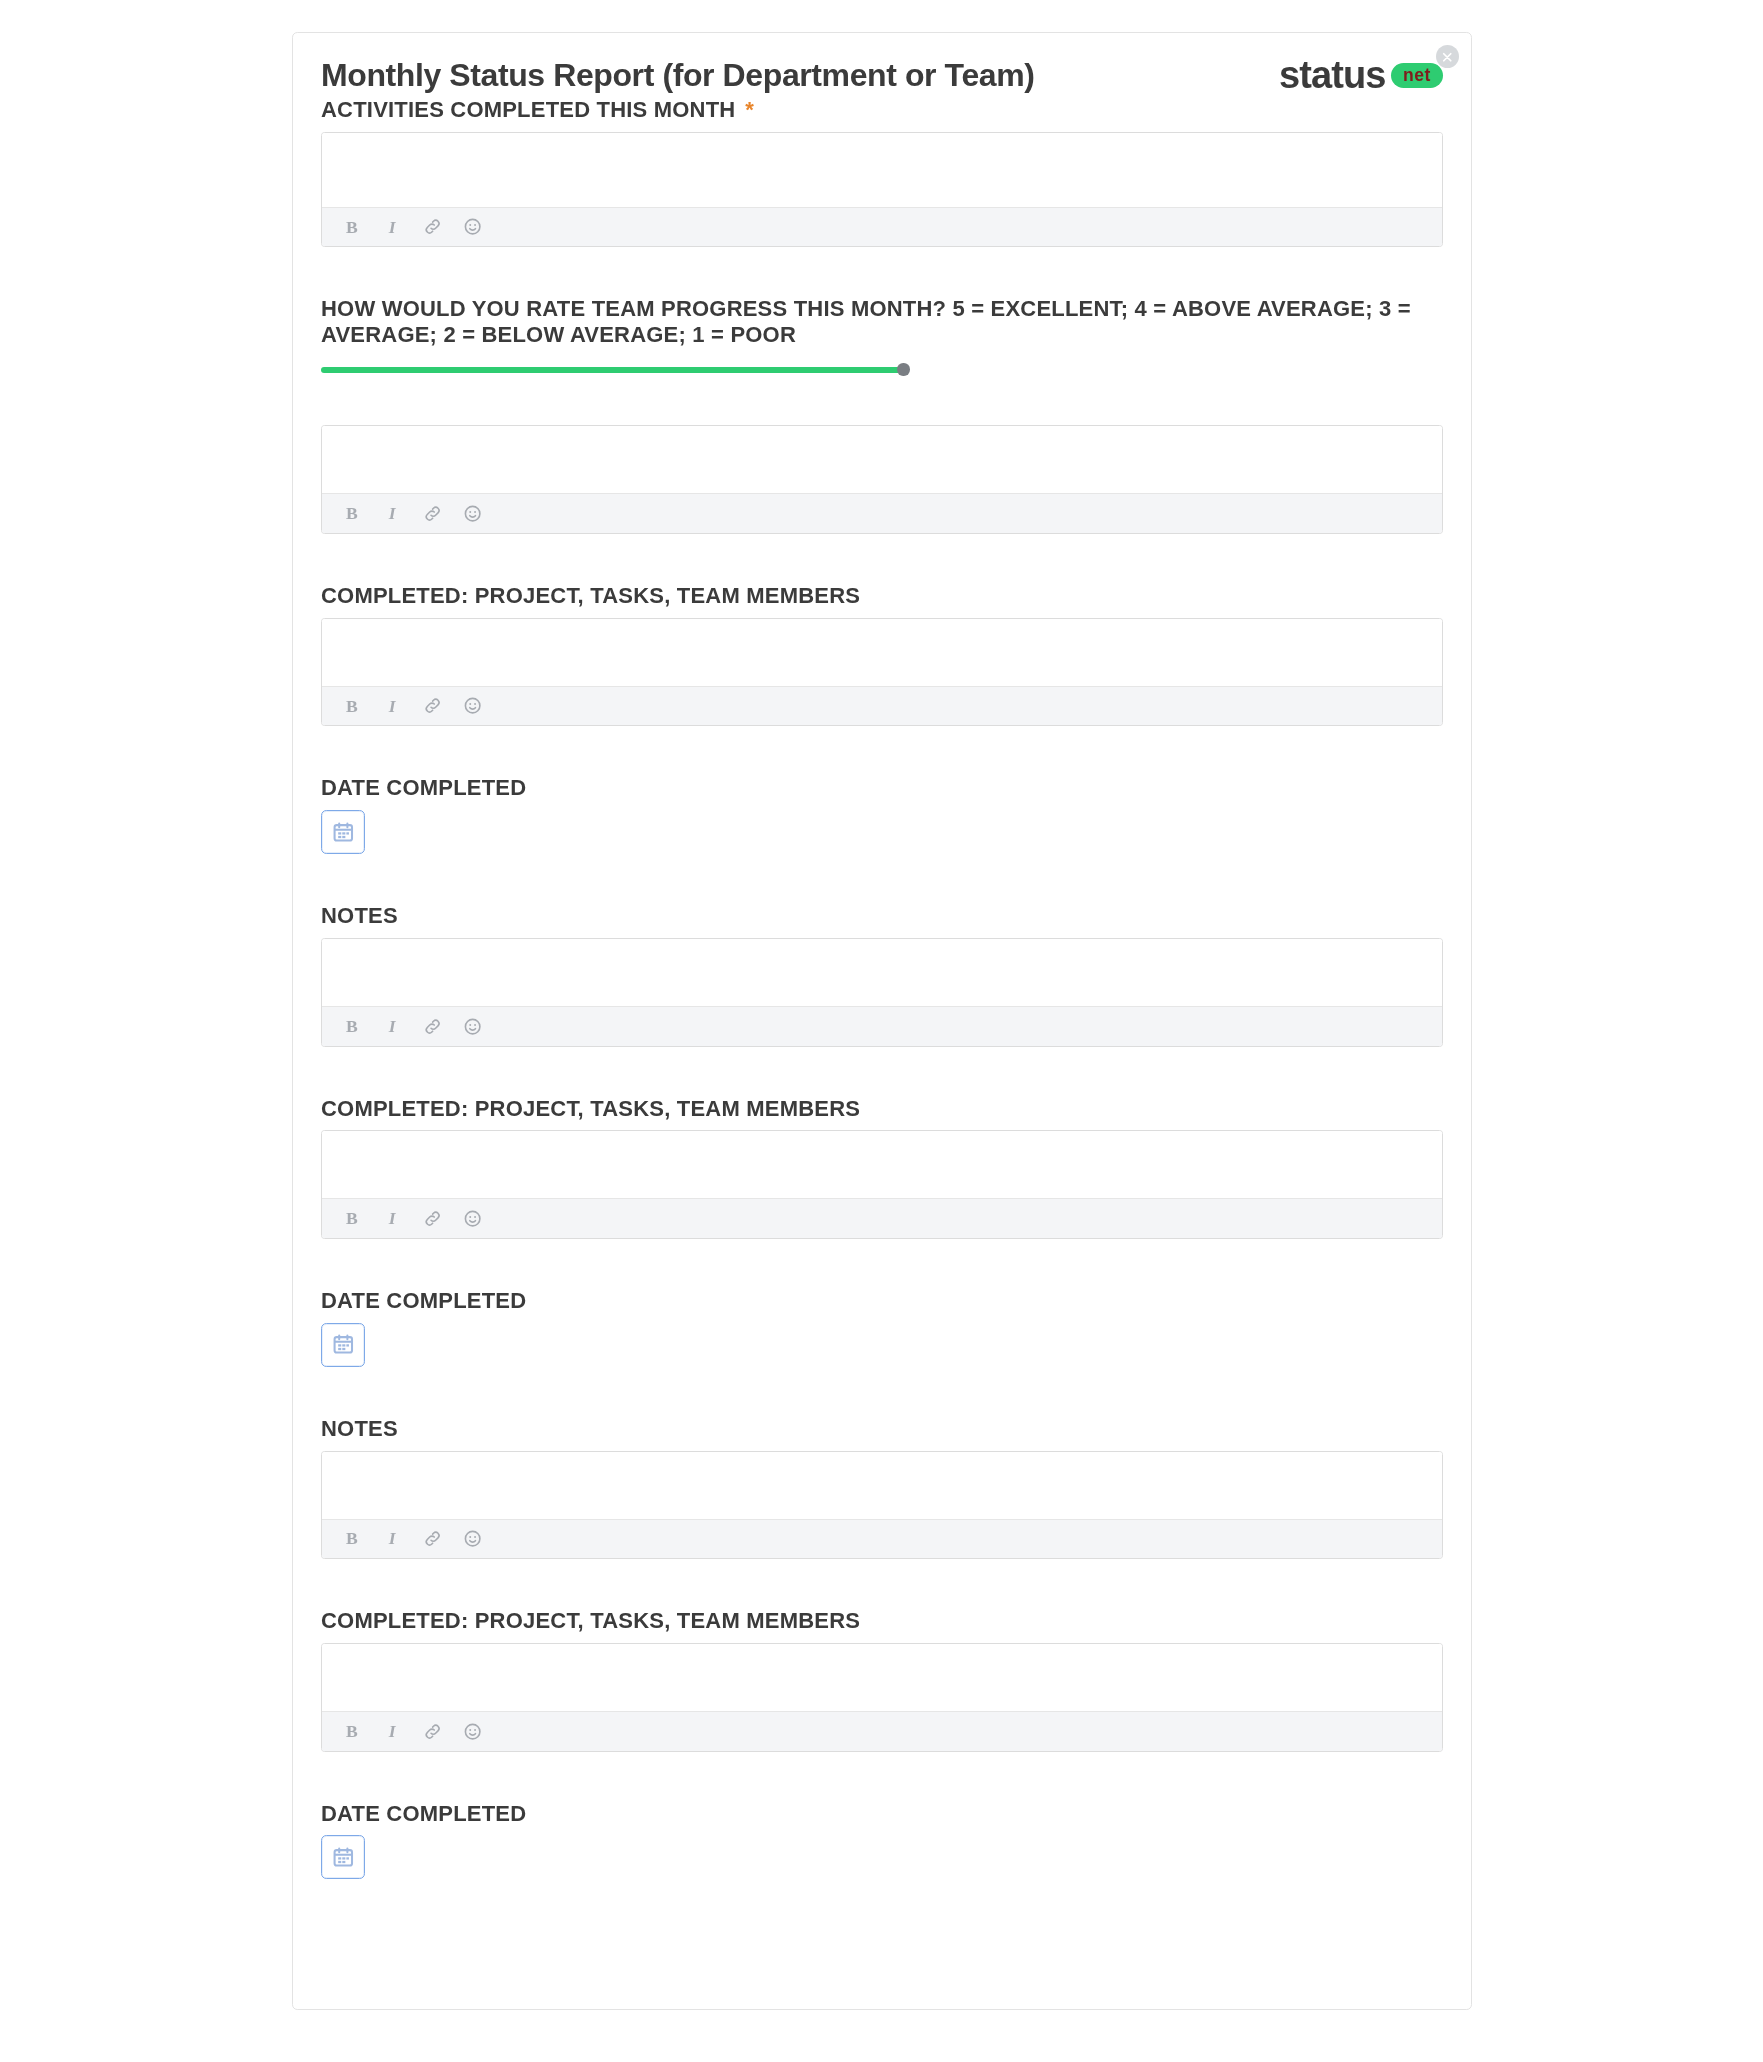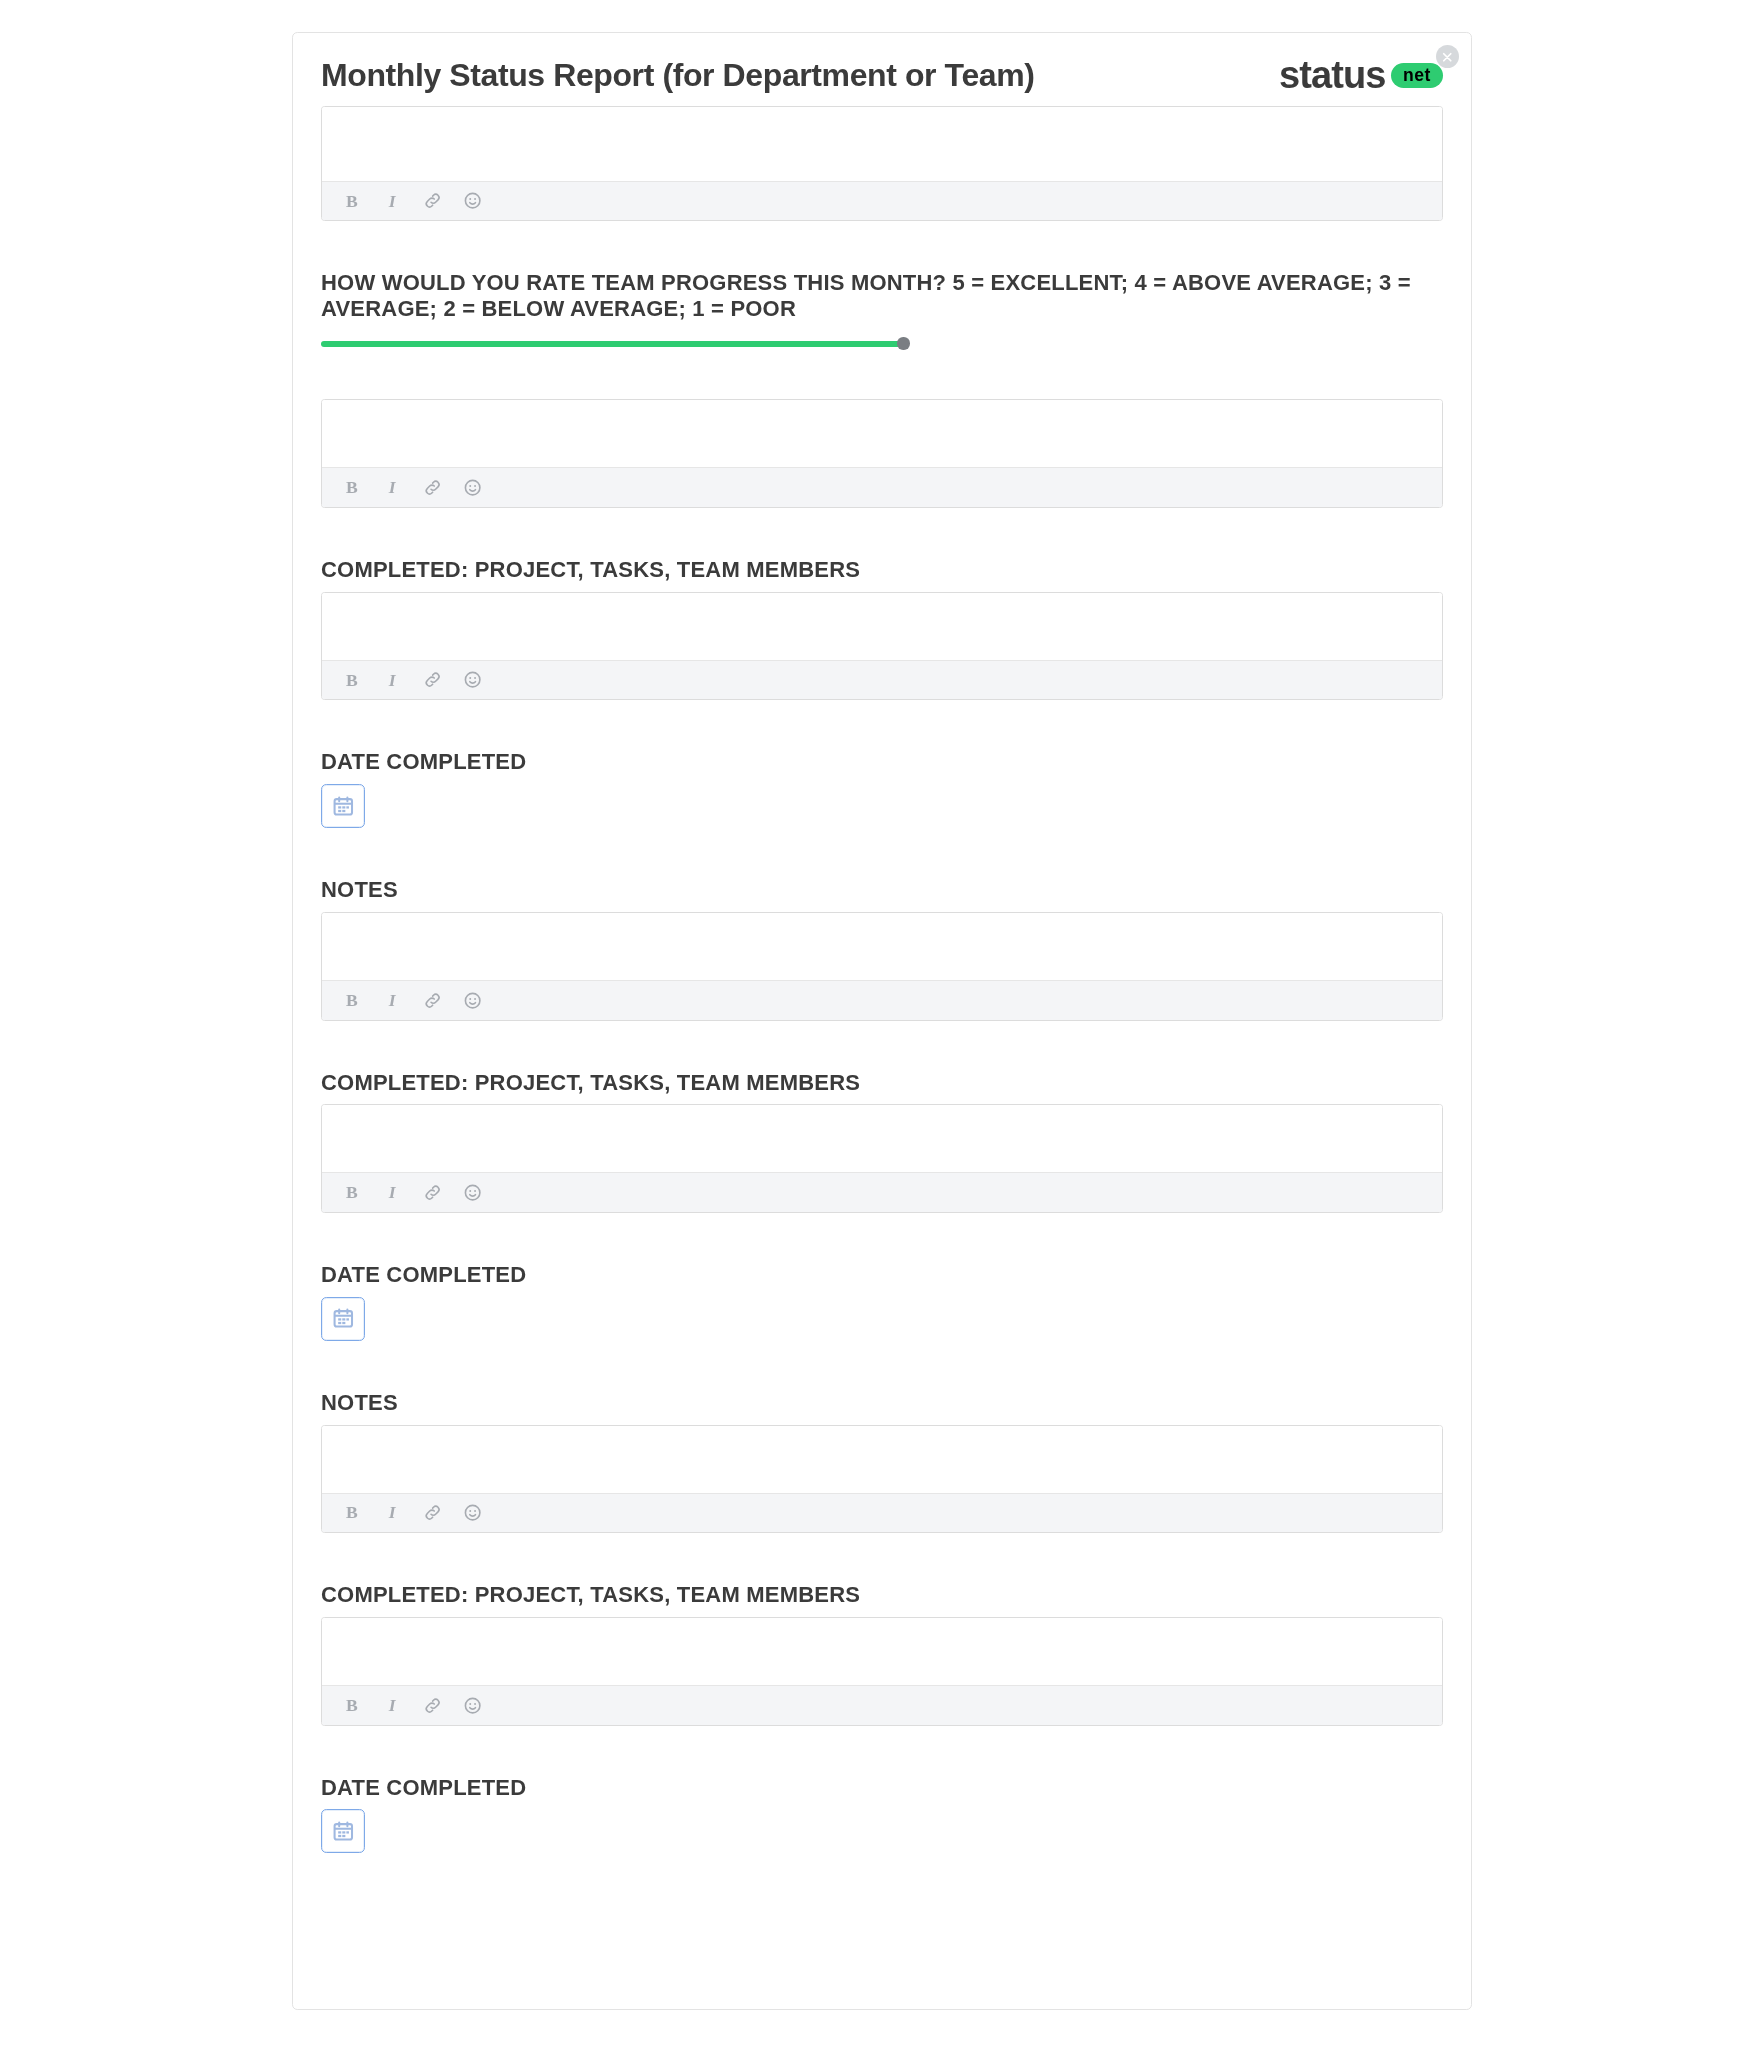--- a/index.html
+++ b/index.html
@@ -56,21 +56,21 @@
     gap: 5.3px;
   }
   .brand-word {
     font-size: 38px;
     font-weight: 800;
     color: #3b3b3b;
     letter-spacing: -0.9px;
   }
   .brand-pill {
     background: #2ecc71;
-    color: #000000;
+    color: #7f1d1d;
     font-size: 17.6px;
     font-weight: 700;
     padding: 1.8px 12.3px 2.6px 12.3px;
     border-radius: 877px;
     letter-spacing: 0.4px;
   }
   .section-label {
     font-size: 22px;
     font-weight: 800;
     color: #3b3b3b;
@@ -185,20 +185,24 @@
 
     <div class="header-row">
       <div class="title">Monthly Status Report (for Department or Team)</div>
       <div class="brand">
         <span class="brand-word">status</span>
         <span class="brand-pill">net</span>
       </div>
     </div>
 
     <div class="field-group">
+      <div class="section-label tight">
+        <span>ACTIVITIES COMPLETED THIS MONTH</span>
+        <span class="req-star">*</span>
+      </div>
       <div class="rich-box">
         <div class="rich-body" contenteditable="true" style=""></div>
         <div class="rich-toolbar">
           <span class="tb-btn bold-btn">B</span>
           <span class="tb-btn italic-btn">I</span>
           <span class="tb-btn">
             <svg viewBox="0 0 24 24">
                 <path d="M10 14a4 4 0 0 0 5.66 0l3-3a4 4 0 0 0-5.66-5.66l-1 1M14 10a4 4 0 0 0-5.66 0l-3 3a4 4 0 0 0 5.66 5.66l1-1" fill="none" stroke="currentColor" stroke-width="2" stroke-linecap="round"></path>
               </svg>
           </span>

